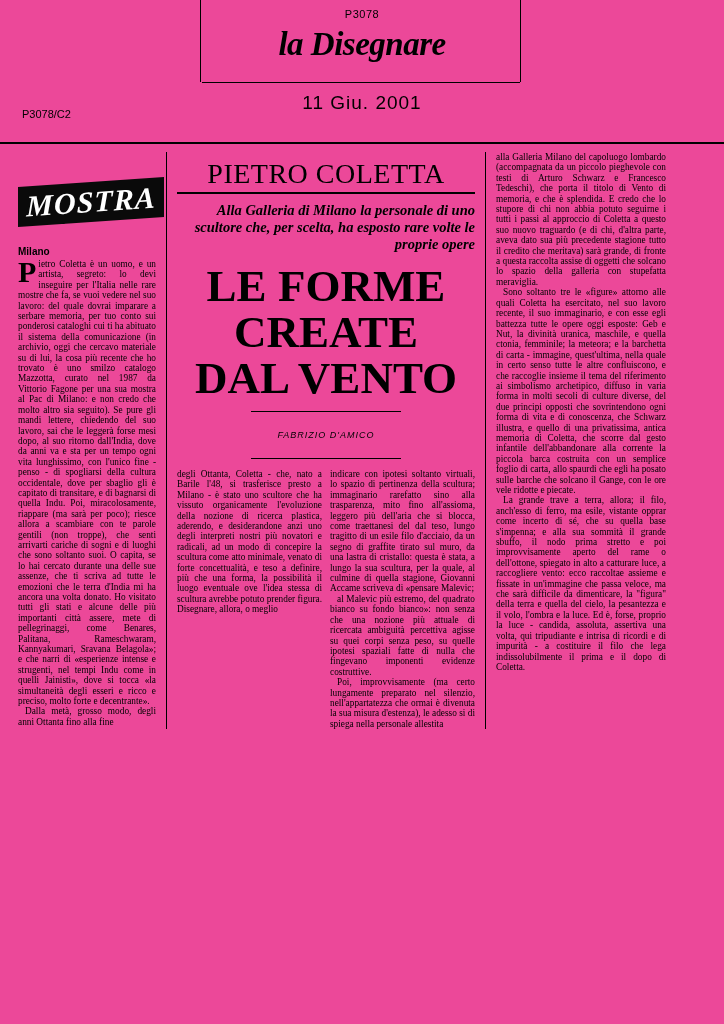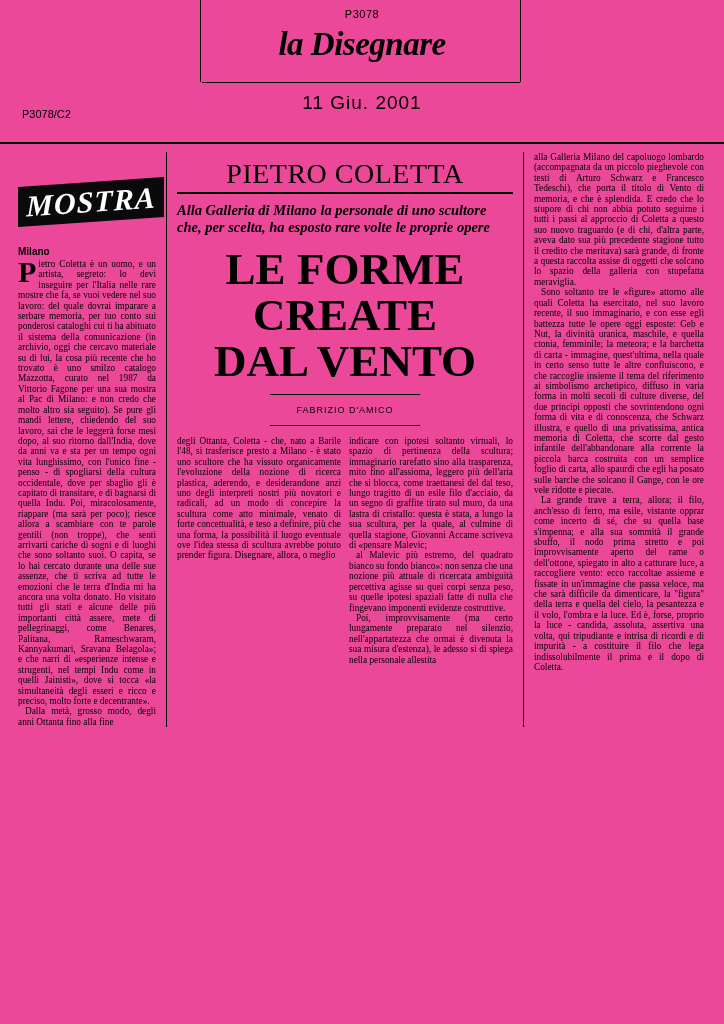--- a/index.html
+++ b/index.html
@@ -97,21 +97,21 @@
     gap: 0;
   }
 
   
   .col-left {
     width: 148px;
     padding-right: 10px;
     box-sizing: border-box;
   }
   .col-mid {
-    width: 358px;
+    width: 320px;
     padding: 0 10px;
     box-sizing: border-box;
     border-left: 1px solid #000;
     border-right: 1px solid #000;
   }
   .col-right {
     width: 180px;
     padding-left: 10px;
     box-sizing: border-box;
   }
@@ -194,43 +194,44 @@
   .byline-rule {
     border-top: 2px solid #000;
     margin: 0 0 8px 0;
   }
   .standfirst {
     font-family: "Liberation Serif", serif;
     font-style: italic;
     font-weight: bold;
     font-size: 14.5px;
     line-height: 17px;
-    text-align: left;
+    text-align: right;
     margin-bottom: 10px;
   }
   .headline {
     font-family: "Liberation Serif", serif;
     font-weight: bold;
     font-size: 45px;
     line-height: 46px;
     text-align: center;
     letter-spacing: 0px;
     margin: 4px 0 10px 0;
   }
   .headline div { white-space: nowrap; }
   .author-box {
     border-top: 1px solid #000;
     border-bottom: 1px solid #000;
     text-align: center;
     font-family: "Liberation Sans", sans-serif;
     font-size: 9px;
     letter-spacing: 1px;
-    padding: 10px 0;
+    padding: 18px 0;
     width: 150px;
     margin: 2px auto 10px auto;
+    font-style: italic;
   }
 
   
   .mid-cols {
     display: flex;
     gap: 8px;
   }
   .mid-cols .sub {
     width: 50%;
   }

